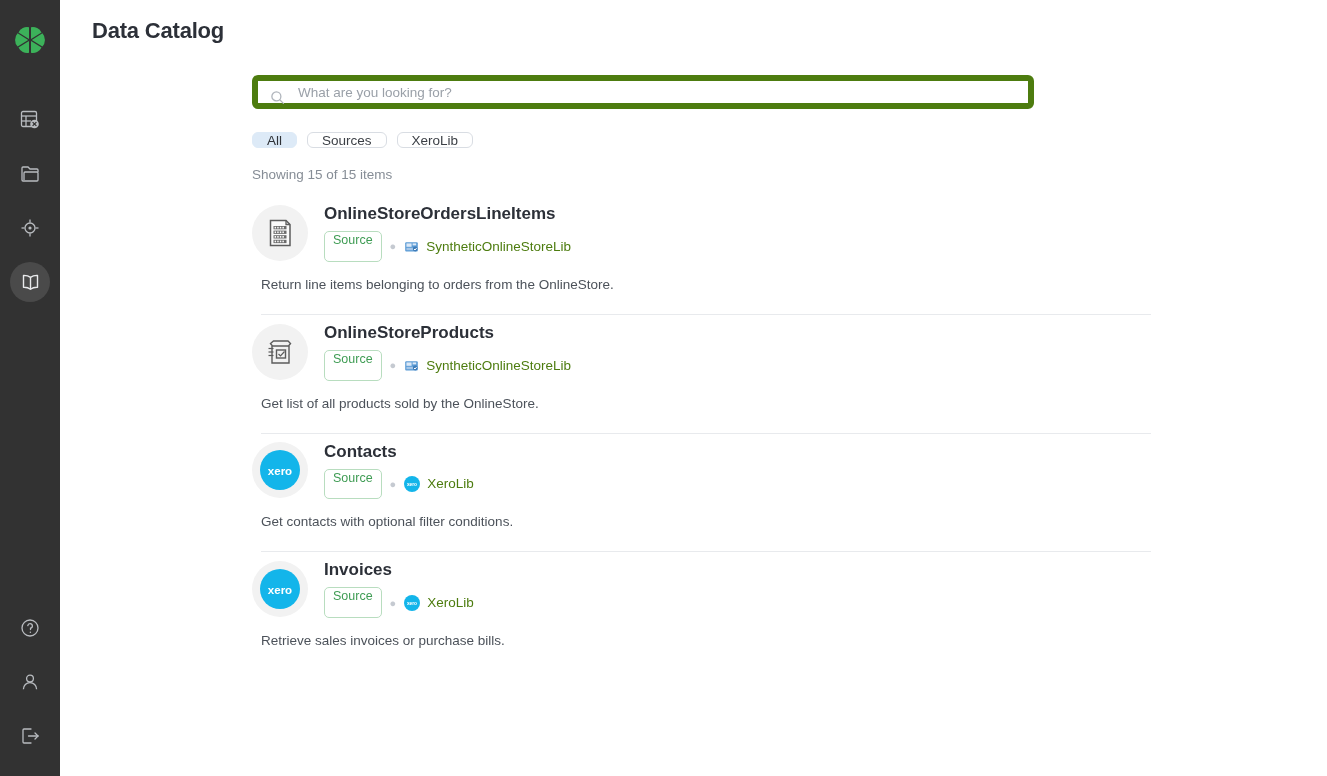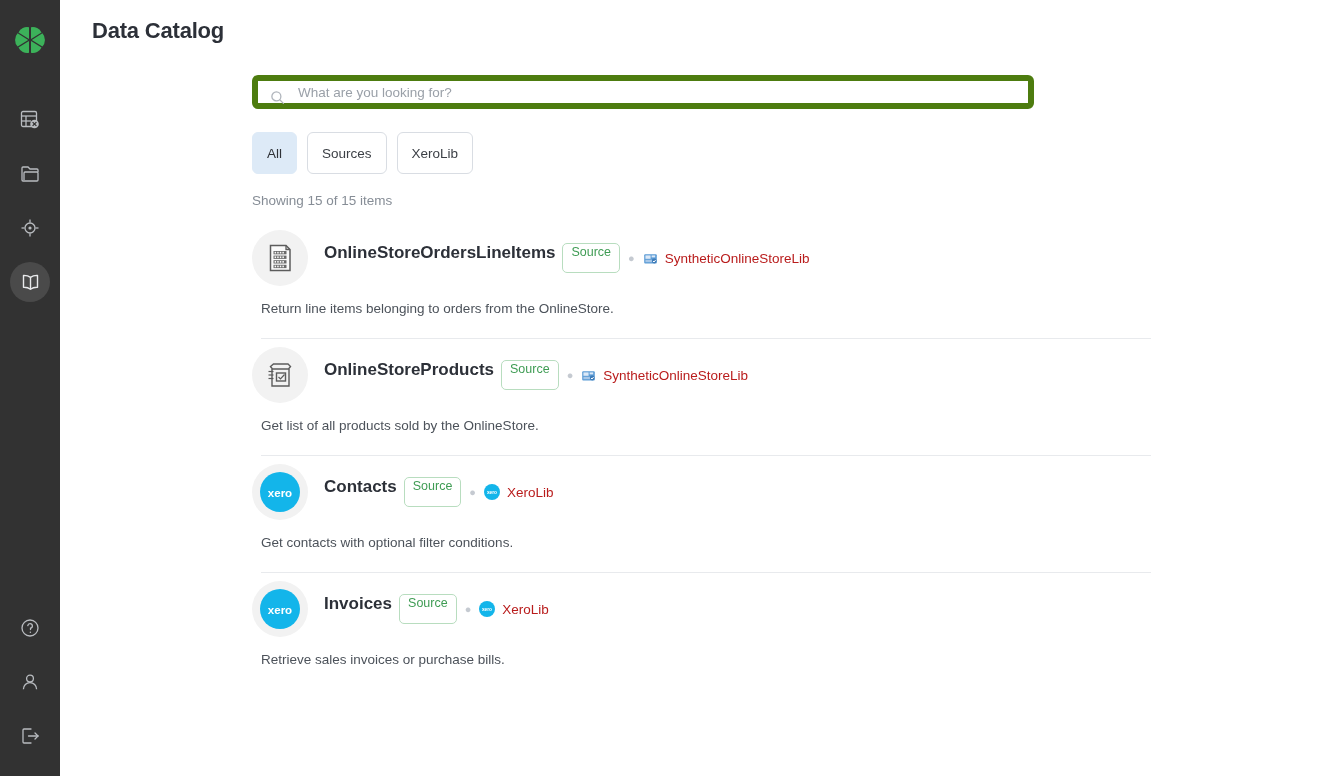--- a/index.html
+++ b/index.html
@@ -57,21 +57,21 @@
   .search-input {
     border: 0; outline: 0; background: transparent;
     font-family: "Liberation Sans", sans-serif; font-size: 13.5px;
     color: #33373d; width: 100%; height: 100%;
     padding: 0 12px 0 40px;
   }
   .search-input::placeholder { color: #9aa0a8; }
 
   .filters { display: flex; gap: 10px; margin-top: 23px; }
   .filter-btn {
-    height: 42px; padding: 5px 14px; border-radius: 6px;
+    height: 16px; padding: 5px 14px; border-radius: 6px;
     border: 1px solid #d9dde3; background: #fff;
     font-family: "Liberation Sans", sans-serif;
     font-size: 13.5px; color: #3b3f45; cursor: pointer;
     display: flex; align-items: center; justify-content: center;
   }
   .filter-btn.active {
     background: #ddeaf7; border-color: #ddeaf7; color: #2f3237;
   }
 
   .showing {
@@ -79,31 +79,31 @@
   }
 
   .list { margin-top: 14px; }
   .item { position: relative; }
   .item-head { display: flex; align-items: center; gap: 16px; padding-top: 8px; }
   .avatar {
     width: 56px; height: 56px; min-width: 56px; border-radius: 50%;
     background: #f2f2f2; display: flex; align-items: center; justify-content: center;
   }
   .avatar.xero { background: #f2f2f2; }
-  .item-text { display: flex; flex-direction: row; gap: 7px; }
+  .item-text { display: flex; flex-direction: column; gap: 7px; }
   .item-name { font-size: 17px; font-weight: bold; color: #2c3038; }
   .meta-row { display: flex; align-items: center; gap: 8px; }
   .badge {
     border: 1px solid #b8ddbf; color: #3f9c54; background: #fff;
     border-radius: 5px; font-size: 12.5px; padding: 2px 8px 13px 8px;
     line-height: 1.1;
   }
   .dot { color: #c5cad1; font-size: 11px; }
   .lib { display: flex; align-items: center; gap: 7px; }
-  .lib-name { font-size: 13.5px; color: #b91c1c; }
+  .lib-name { font-size: 13.5px; color: #4d7c0f; }
   .item-desc {
     font-size: 13.5px; color: #4c525a; margin-top: 15px; margin-left: 9px;
   }
   .divider {
     height: 1px; background: #e8eaed; margin-left: 9px; width: 890px;
     margin-top: 22px;
   }
 </style>
 </head>
 <body>

